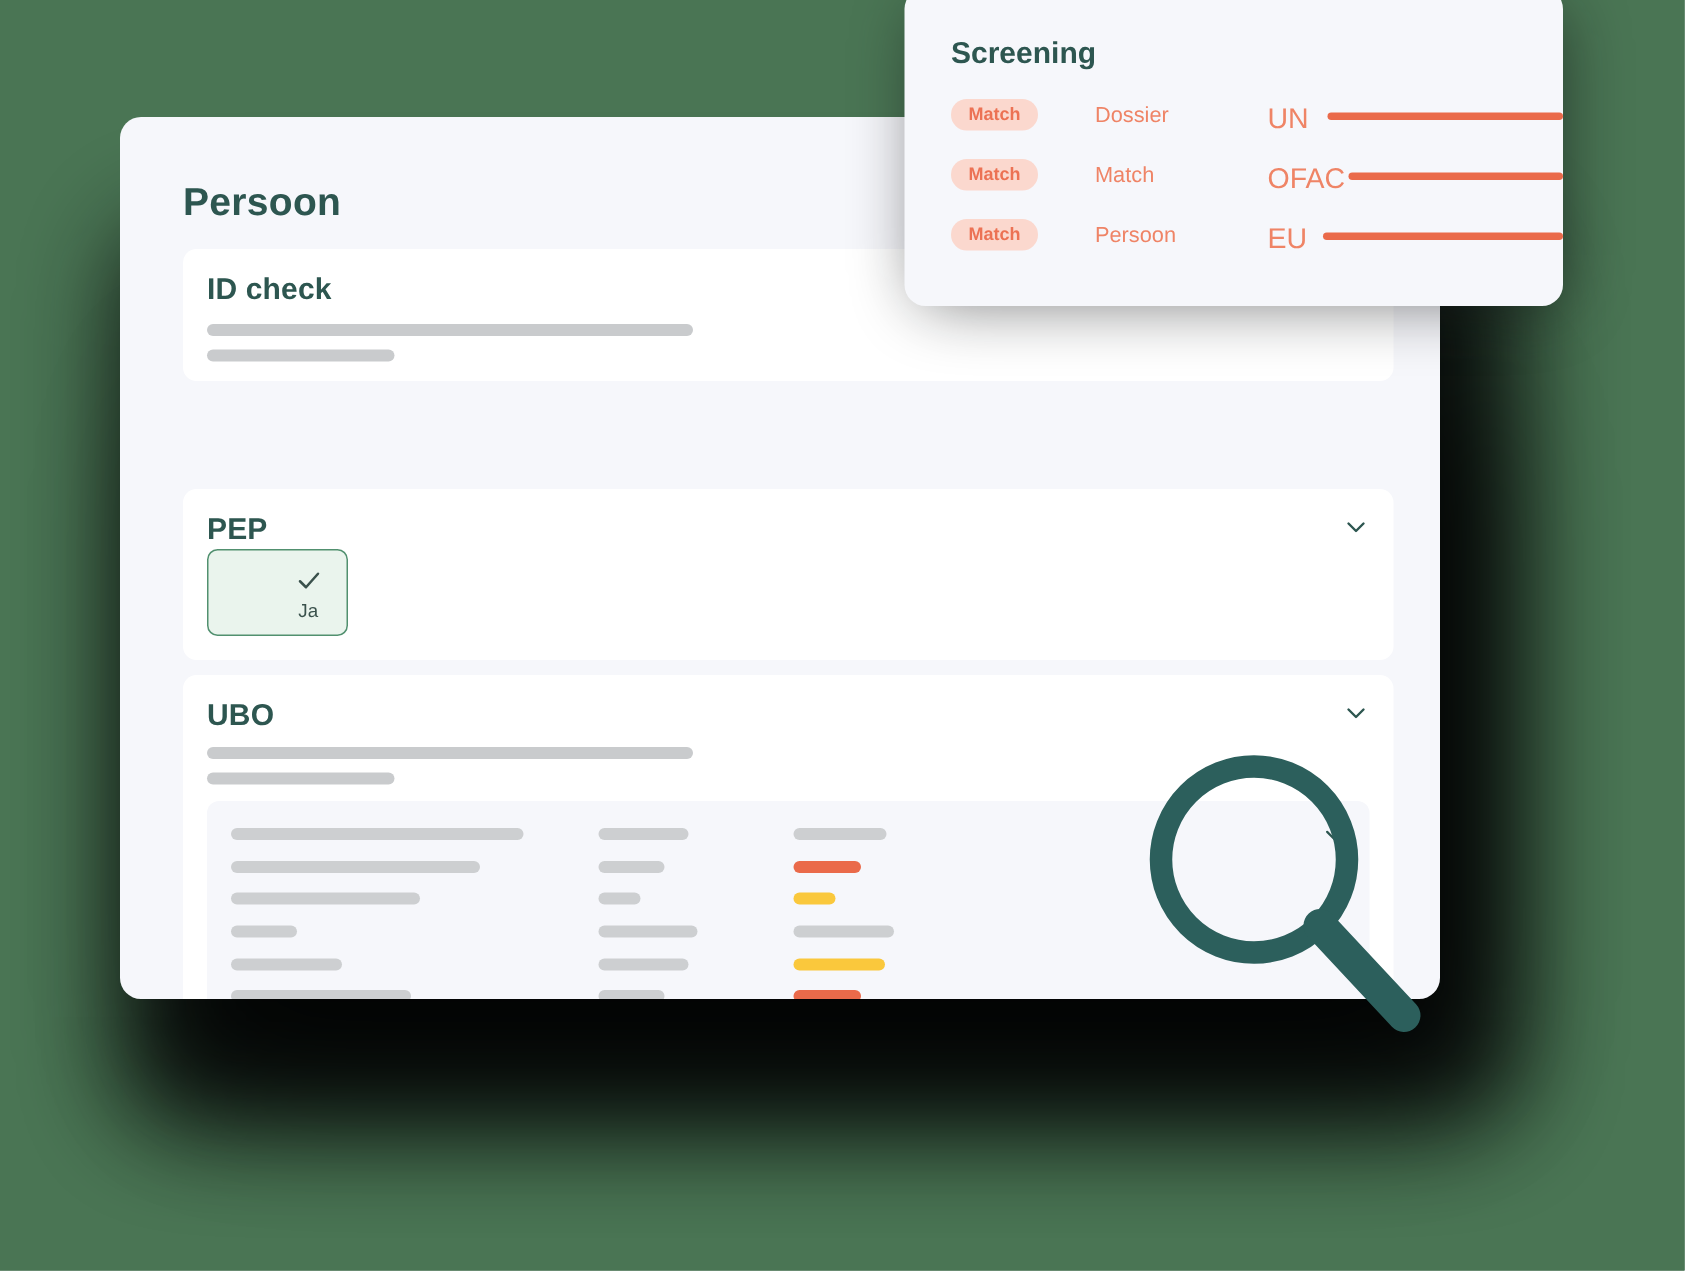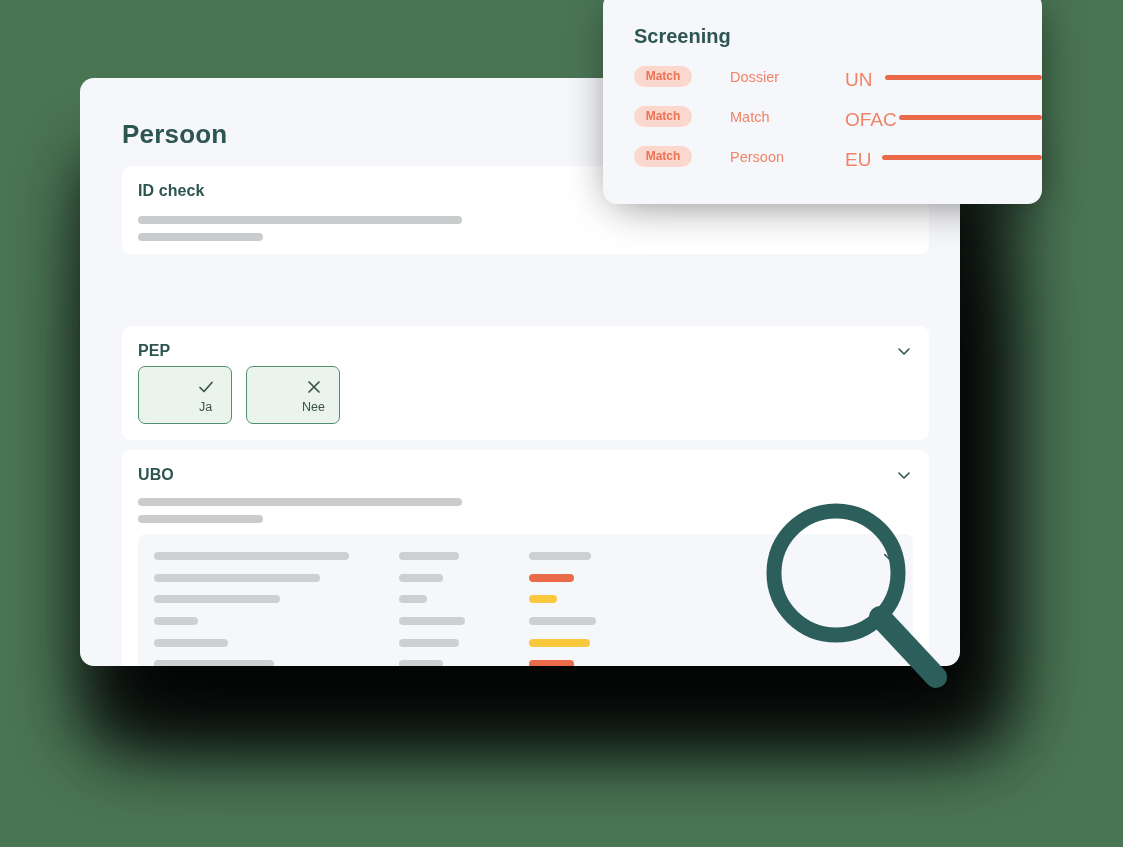--- a/index.html
+++ b/index.html
@@ -71,21 +71,21 @@
     left: 42px;
     width: 807px;
     background: #ffffff;
     border-radius: 9px;
   }
 
   .section-title {
     position: absolute;
     left: 16px;
     top: 16px;
-    font-size: 16px;
+    font-size: 20px;
     font-weight: bold;
     color: #2d5650;
     letter-spacing: 0.1px;
   }
 
   .chevron {
     position: absolute;
     right: 16px;
     top: 16px;
     width: 18px;
@@ -290,28 +290,20 @@
       </span>
 
       <div class="pep-buttons">
         <div class="choice-btn">
           <span class="glyph">
             <svg width="20" height="20" viewBox="0 0 20 20" fill="none" stroke="#3a514c" stroke-width="1.7" stroke-linecap="round" stroke-linejoin="round">
                 <path d="M4 10.5l4 4 8-9"></path>
               </svg>
           </span>
           <span class="lbl">Ja</span>
-        </div>
-        <div class="choice-btn">
-          <span class="glyph">
-            <svg width="20" height="20" viewBox="0 0 20 20" fill="none" stroke="#3a514c" stroke-width="1.7" stroke-linecap="round" stroke-linejoin="round">
-                <path d="M5 5l10 10M15 5L5 15"></path>
-              </svg>
-          </span>
-          <span class="lbl">Nee</span>
         </div>
       </div>
     </div>
 
     <div class="section-card" id="card-ubo">
       <div class="section-title">UBO</div>
 
       <span class="chevron">
         <svg width="18" height="18" viewBox="0 0 18 18" fill="none" stroke="#2d5650" stroke-width="1.6" stroke-linecap="round" stroke-linejoin="round">
             <path d="M4 7l5 5 5-5"></path>

